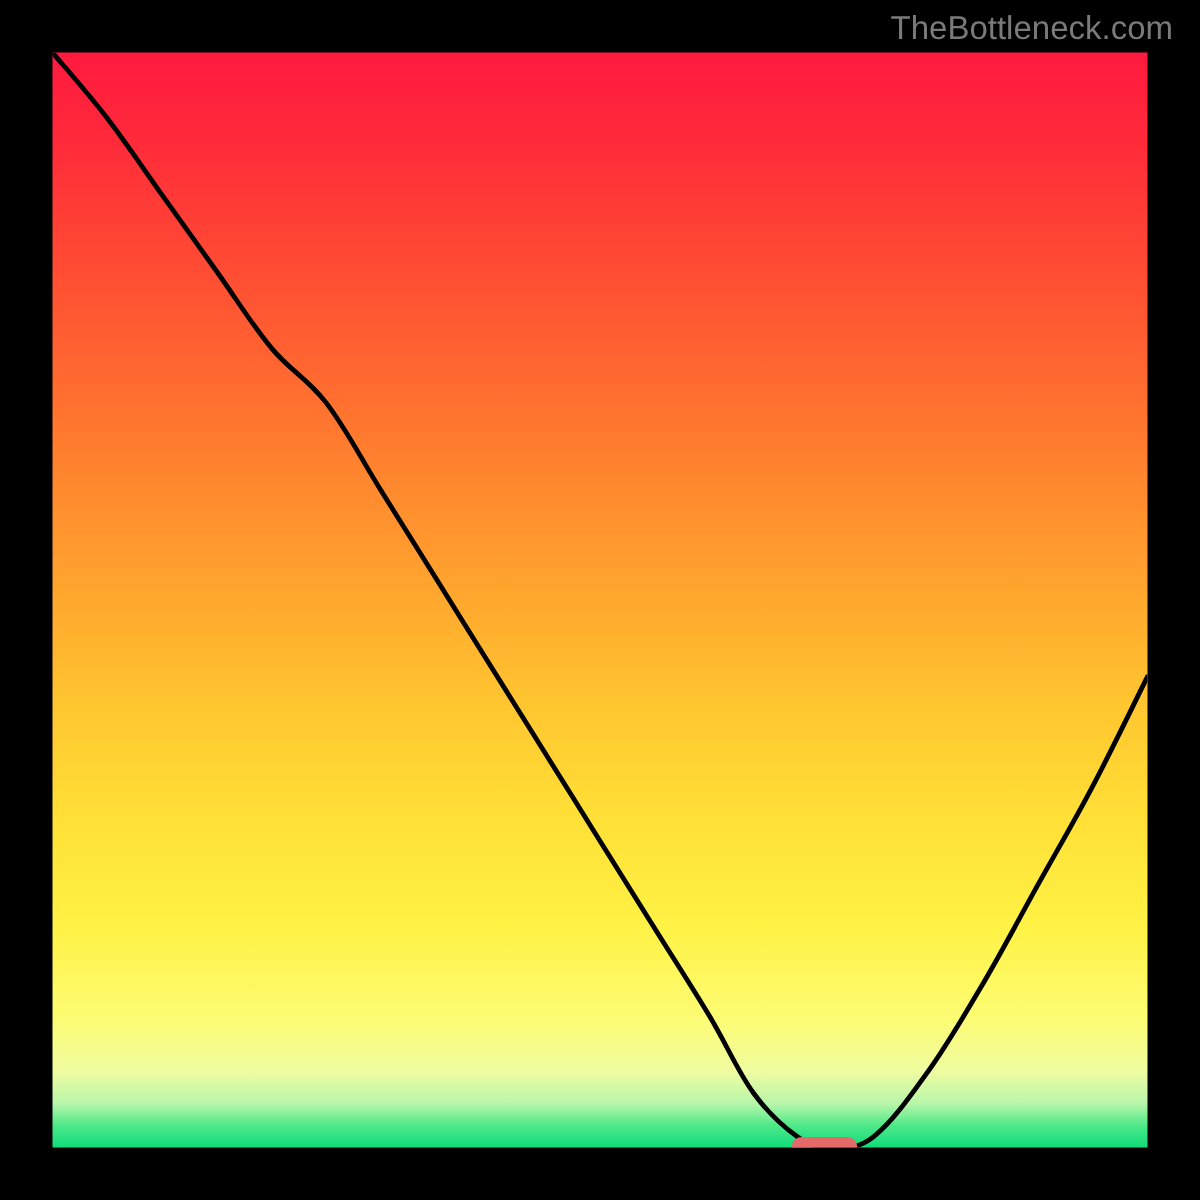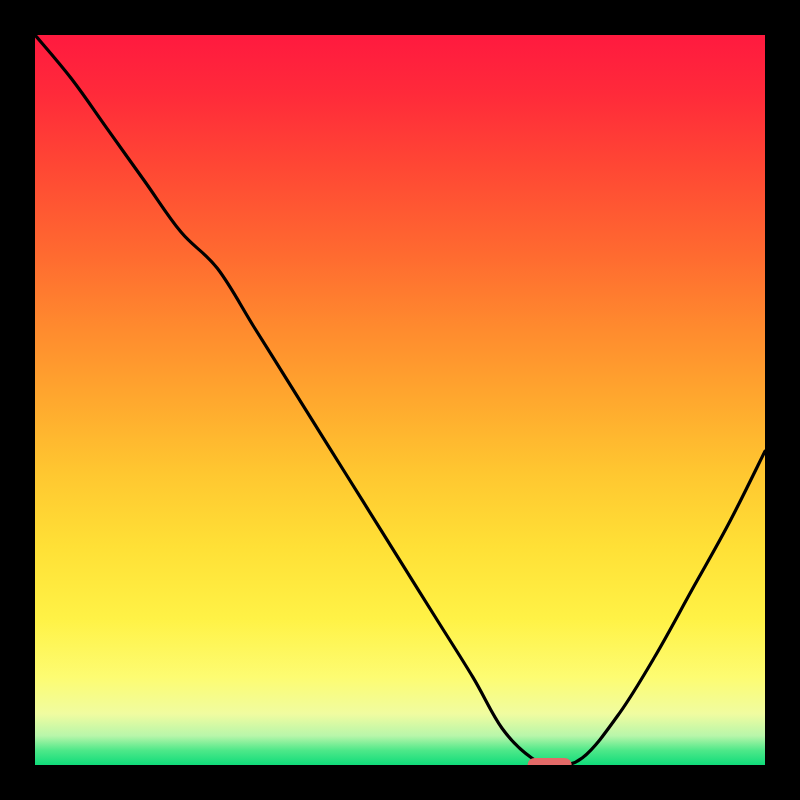--- a/index.html
+++ b/index.html
@@ -62,20 +62,21 @@
   }
   .marker-pill {
     fill: #e36a68;
     stroke: none;
   }
 </style>
 </head>
 <body>
 
 <div class="frame">
+  <div class="watermark">TheBottleneck.com</div>
 
   <div class="plot-area">
     <svg class="curve" viewBox="0 0 730 730" preserveAspectRatio="none">
       <path id="curve-path" d="M 0.00 0.00 C 6.57 7.88, 23.36 26.72, 36.50 43.80 C 49.64 60.88, 59.86 76.50, 73.00 94.90 C 86.14 113.30, 96.36 127.60, 109.50 146.00 C 122.64 164.40, 132.86 181.33, 146.00 197.10 C 159.14 212.87, 169.36 216.52, 182.50 233.60 C 195.64 250.68, 205.86 270.98, 219.00 292.00 C 232.14 313.02, 242.36 329.38, 255.50 350.40 C 268.64 371.42, 278.86 387.78, 292.00 408.80 C 305.14 429.82, 315.36 446.18, 328.50 467.20 C 341.64 488.22, 351.86 504.58, 365.00 525.60 C 378.14 546.62, 388.36 562.98, 401.50 584.00 C 414.64 605.02, 426.17 622.69, 438.00 642.40 C 449.83 662.11, 456.69 679.05, 467.20 693.50 C 477.71 707.95, 487.20 716.13, 496.40 722.70 C 505.60 729.27, 509.10 730.00, 518.30 730.00 C 527.50 730.00, 535.67 731.90, 547.50 722.70 C 559.33 713.50, 570.86 697.30, 584.00 678.90 C 597.14 660.50, 607.36 642.84, 620.50 620.50 C 633.64 598.16, 643.86 578.45, 657.00 554.80 C 670.14 531.15, 680.36 514.07, 693.50 489.10 C 706.64 464.13, 723.43 429.24, 730.00 416.10" fill="none" stroke="#000" stroke-width="3.2" stroke-linejoin="round" stroke-linecap="round"></path>
       <rect id="marker-pill" class="marker-pill" x="492.65" y="723.00" width="44" height="14" rx="7" ry="7"></rect>
     </svg>
   </div>
 </div>
 
 </body></html>

